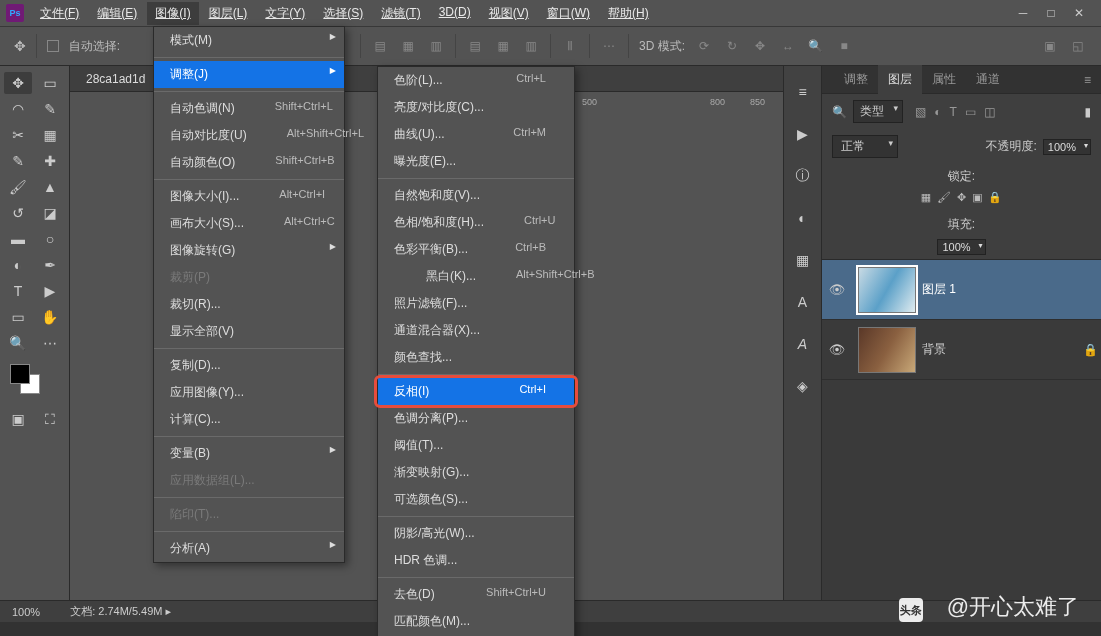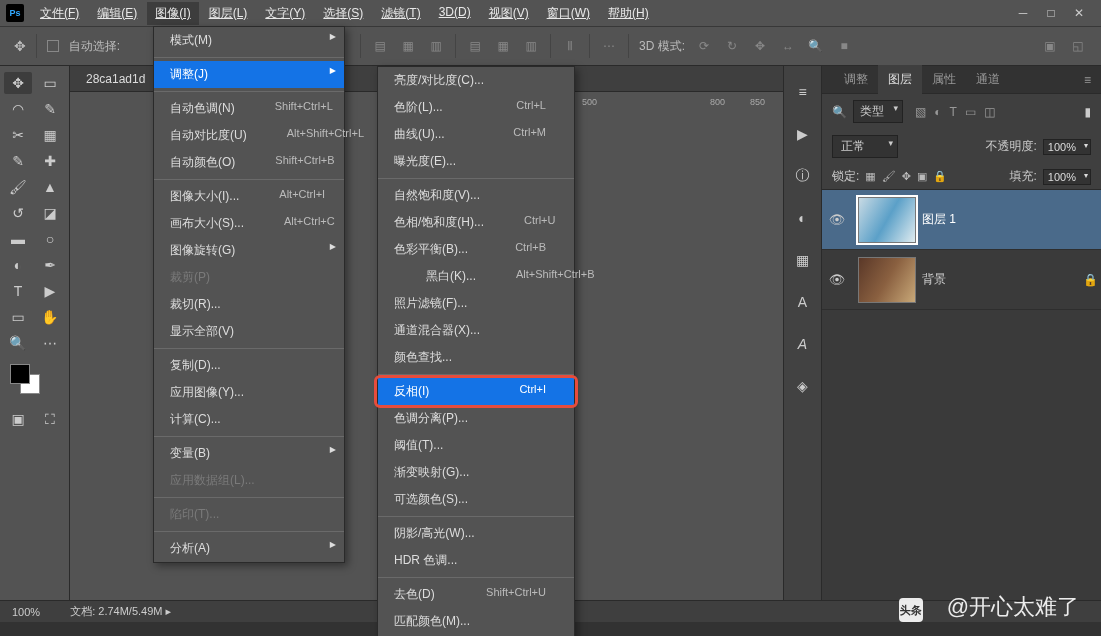--- a/index.html
+++ b/index.html
@@ -1,20 +1,20 @@
 <!DOCTYPE html>
 <html><head>
 <meta charset="utf-8">
 <style>
 * { margin: 0; padding: 0; box-sizing: border-box; font-family: "Microsoft YaHei", "SimSun", sans-serif; }
 body { background: #323232; color: #ccc; font-size: 12px; width: 1101px; height: 636px; overflow: hidden; position: relative; }
 
 
 .titlebar { height: 26px; background: #535353; display: flex; align-items: center; padding: 0 6px; }
-.ps-logo { width: 18px; height: 18px; background: #000000; display: flex; align-items: center; justify-content: center; color: #31a8ff; font-size: 9px; font-weight: bold; border-radius: 2px; margin-right: 8px; }
+.ps-logo { width: 18px; height: 18px; background: #701a75; display: flex; align-items: center; justify-content: center; color: #31a8ff; font-size: 9px; font-weight: bold; border-radius: 2px; margin-right: 8px; }
 .menubar { display: flex; gap: 2px; flex: 1; }
 .menu-item { padding: 3px 8px; cursor: pointer; color: #e8e8e8; text-decoration: underline; }
 .menu-item.active { background: #3d3d3d; }
 .winctrls { display: flex; gap: 16px; padding-right: 10px; }
 .winbtn { width: 12px; height: 12px; color: #ccc; cursor: pointer; display: flex; align-items: center; justify-content: center; }
 
 
 .optionsbar { height: 40px; background: #535353; border-top: 1px solid #383838; border-bottom: 1px solid #2a2a2a; display: flex; align-items: center; padding: 0 14px; gap: 10px; color: #bbb; }
 .move-icon { font-size: 14px; }
 .cbox { width: 12px; height: 12px; border: 1px solid #888; display: inline-block; }
@@ -63,21 +63,21 @@
 .ptab { padding: 6px 10px; color: #999; cursor: pointer; }
 .ptab.active { background: #3f3f3f; color: #ddd; }
 .panel-row { display: flex; align-items: center; padding: 6px 10px; gap: 6px; color: #ccc; }
 .kind-dd { background: #333; border: 1px solid #222; padding: 2px 18px 2px 6px; color: #ccc; position: relative; }
 .kind-dd:after { content: "▾"; position: absolute; right: 4px; font-size: 9px; }
 .filter-icons { display: flex; gap: 8px; font-size: 12px; color: #999; margin-left: 6px; }
 .blend-dd { background: #333; border: 1px solid #222; padding: 2px 32px 2px 8px; color: #ccc; position: relative; }
 .blend-dd:after { content: "▾"; position: absolute; right: 4px; font-size: 9px; }
 .opacity-box { background: #333; border: 1px solid #222; padding: 1px 14px 1px 4px; font-size: 11px; position: relative; color:#ddd;}
 .opacity-box:after { content: "▾"; position: absolute; right: 2px; font-size: 8px; }
-.lock-row { display: flex; align-items: center; gap: 6px; padding: 4px 10px; color: #ccc; border-bottom: 1px solid #2a2a2a; }
+.lock-row { display: flex; align-items: center; gap: 6px; padding: 4px 10px; color: #ccc; border-bottom: 1px solid #2a2a2a; flex-direction: column; }
 .lock-icons { display: flex; gap: 6px; font-size: 11px; color: #bbb; }
 .layers-list { flex: 1; background: #3a3a3a; }
 .layer { display: flex; align-items: center; height: 60px; border-bottom: 1px solid #2e2e2e; }
 .eye { width: 30px; text-align: center; color: #ccc; font-size: 13px; cursor: pointer; }
 .thumb { width: 58px; height: 46px; border: 1px solid #777; margin: 0 6px; }
 .thumb.sel { outline: 2px solid #fff; }
 .layer.active { background: #4a6a8a; }
 .layer.active .lname { color: #fff; }
 .lname { flex: 1; color: #ccc; }
 .lock-ind { width: 20px; text-align: center; color: #bbb; }
@@ -356,25 +356,25 @@
     </div>
     <div class="dd-sep"></div>
     <div class="dd-item">
       <span>分析(A)</span>
       <span class="dd-arrow" style="font-size: 8px;">▶</span>
     </div>
   </div>
 
 <div class="dropdown" id="dd2" style="left:377px; top:66px; width:198px;">
     <div class="dd-item" style="position: relative;">
-      <span>亮度/对比度(C)...</span>
-    </div>
-    <div class="dd-item" style="position: relative;">
       <span>色阶(L)...</span>
       <span class="dd-shortcut">Ctrl+L</span>
+    </div>
+    <div class="dd-item" style="position: relative;">
+      <span>亮度/对比度(C)...</span>
     </div>
     <div class="dd-item" style="position: relative;">
       <span>曲线(U)...</span>
       <span class="dd-shortcut">Ctrl+M</span>
     </div>
     <div class="dd-item" style="position: relative;">
       <span>曝光度(E)...</span>
     </div>
     <div class="dd-sep"></div>
     <div class="dd-item" style="position: relative;">

